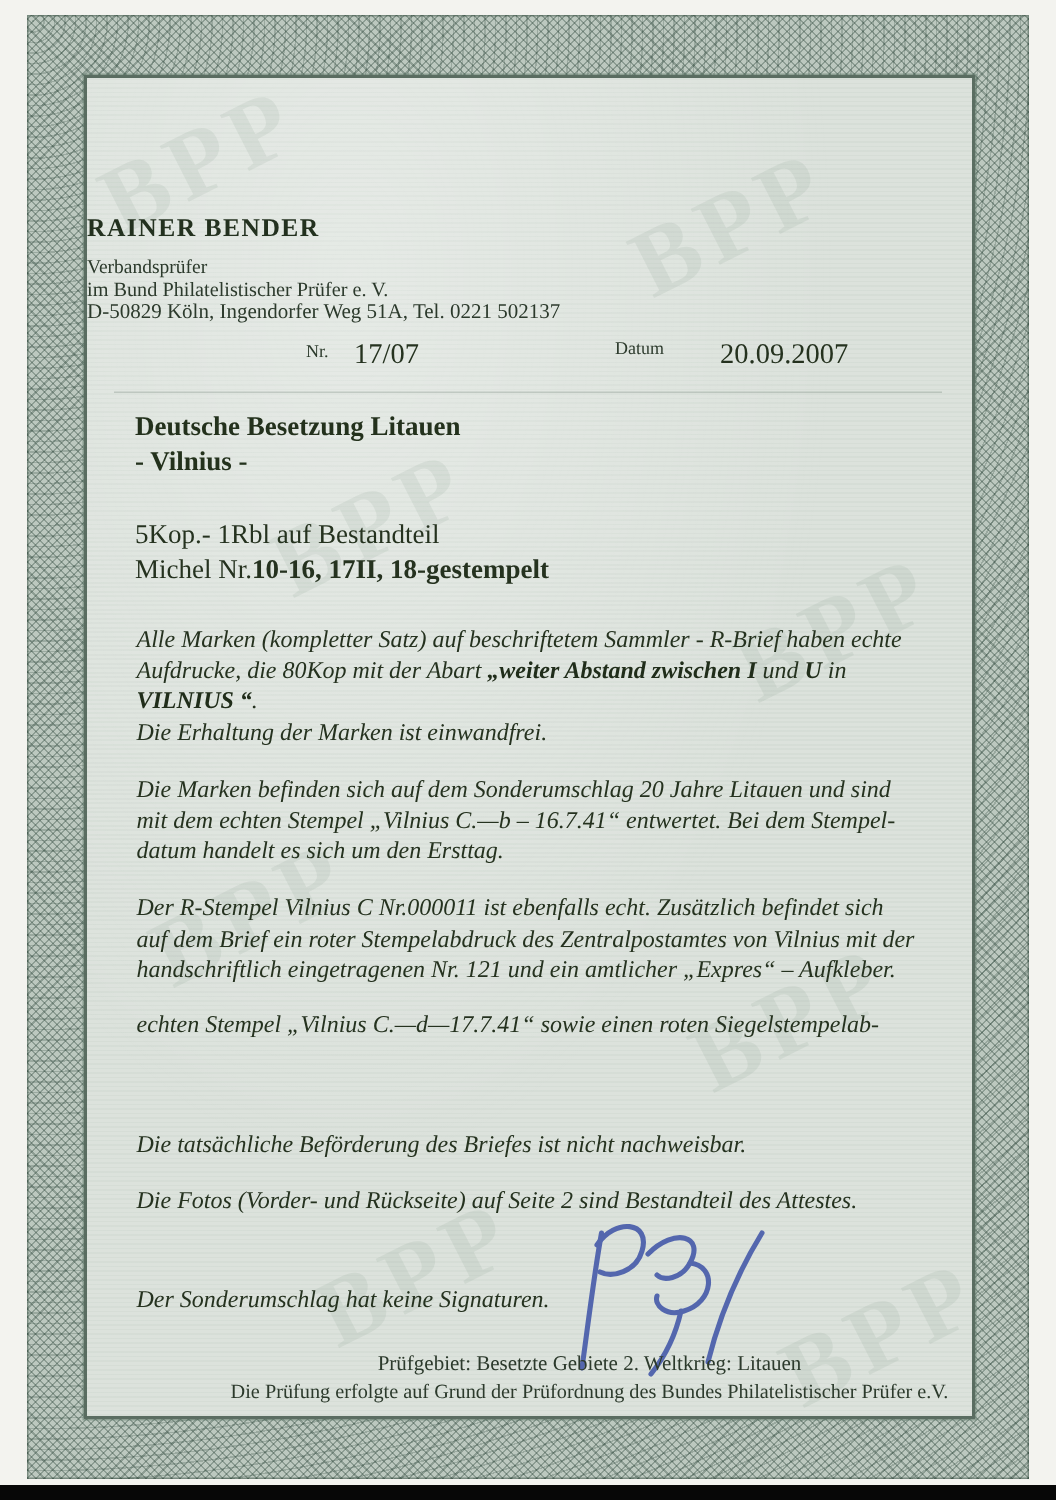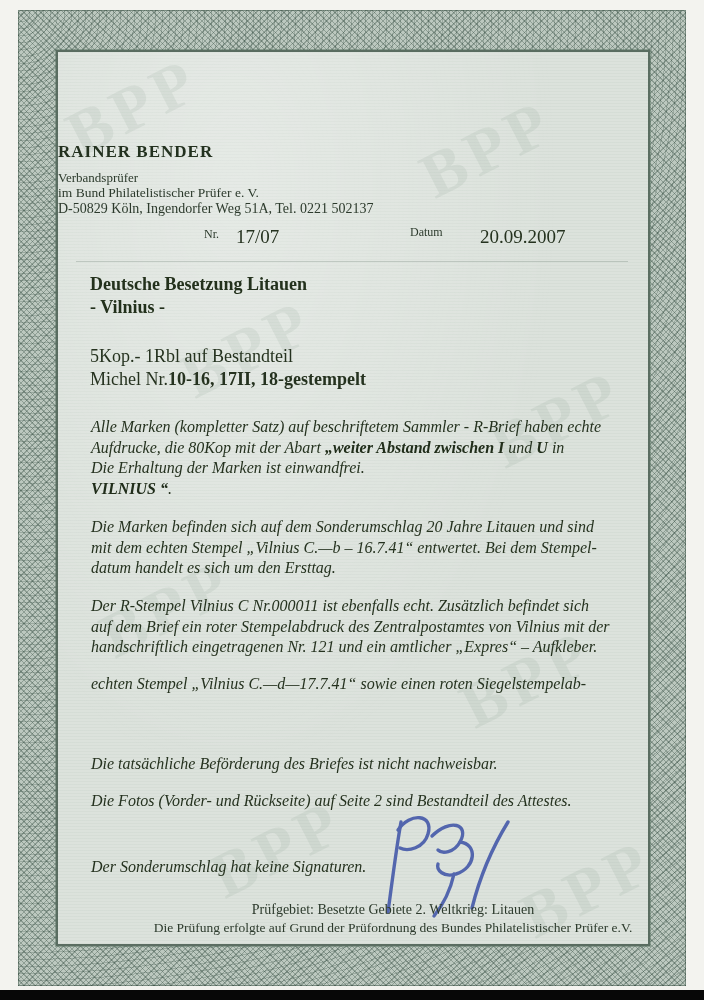--- a/index.html
+++ b/index.html
@@ -82,22 +82,22 @@
   <div class="subject subj-bold" style="top:222px">Deutsche Besetzung Litauen</div>
   <div class="subject subj-bold" style="top:245px">- Vilnius -</div>
   <div class="subject subj-reg" style="top:294px">5Kop.- 1Rbl auf Bestandteil</div>
   <div class="subject subj-reg" style="top:317px">
     <span>Michel Nr.</span><b>10-16, 17II, 18-gestempelt</b>
   </div>
 
   <div class="para" style="top:365px">
     <div>Alle Marken (kompletter Satz) auf beschriftetem Sammler - R-Brief  haben echte</div>
     <div><span>Aufdrucke,  die 80Kop mit der Abart  </span><b>„weiter Abstand zwischen I</b><span> und </span><b>U</b><span> in</span></div>
+    <div><b>VILNIUS “</b><span>.</span></div>
     <div>Die Erhaltung der Marken ist einwandfrei.</div>
-    <div><b>VILNIUS “</b><span>.</span></div>
   </div>
 
   <div class="para" style="top:465px">
     <div>Die Marken befinden sich auf dem Sonderumschlag 20 Jahre Litauen und sind</div>
     <div>mit dem echten Stempel  „Vilnius C.—b – 16.7.41“ entwertet. Bei dem Stempel-</div>
     <div>datum handelt es sich um den Ersttag.</div>
   </div>
 
   <div class="para" style="top:544px">
     <div>Der R-Stempel Vilnius C Nr.000011 ist ebenfalls echt. Zusätzlich befindet sich</div>

